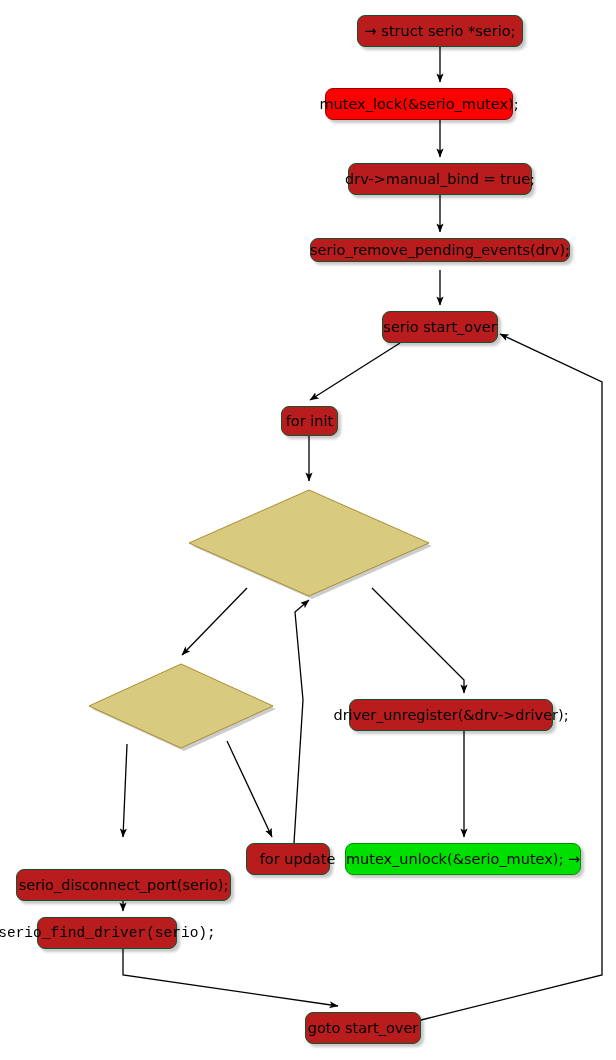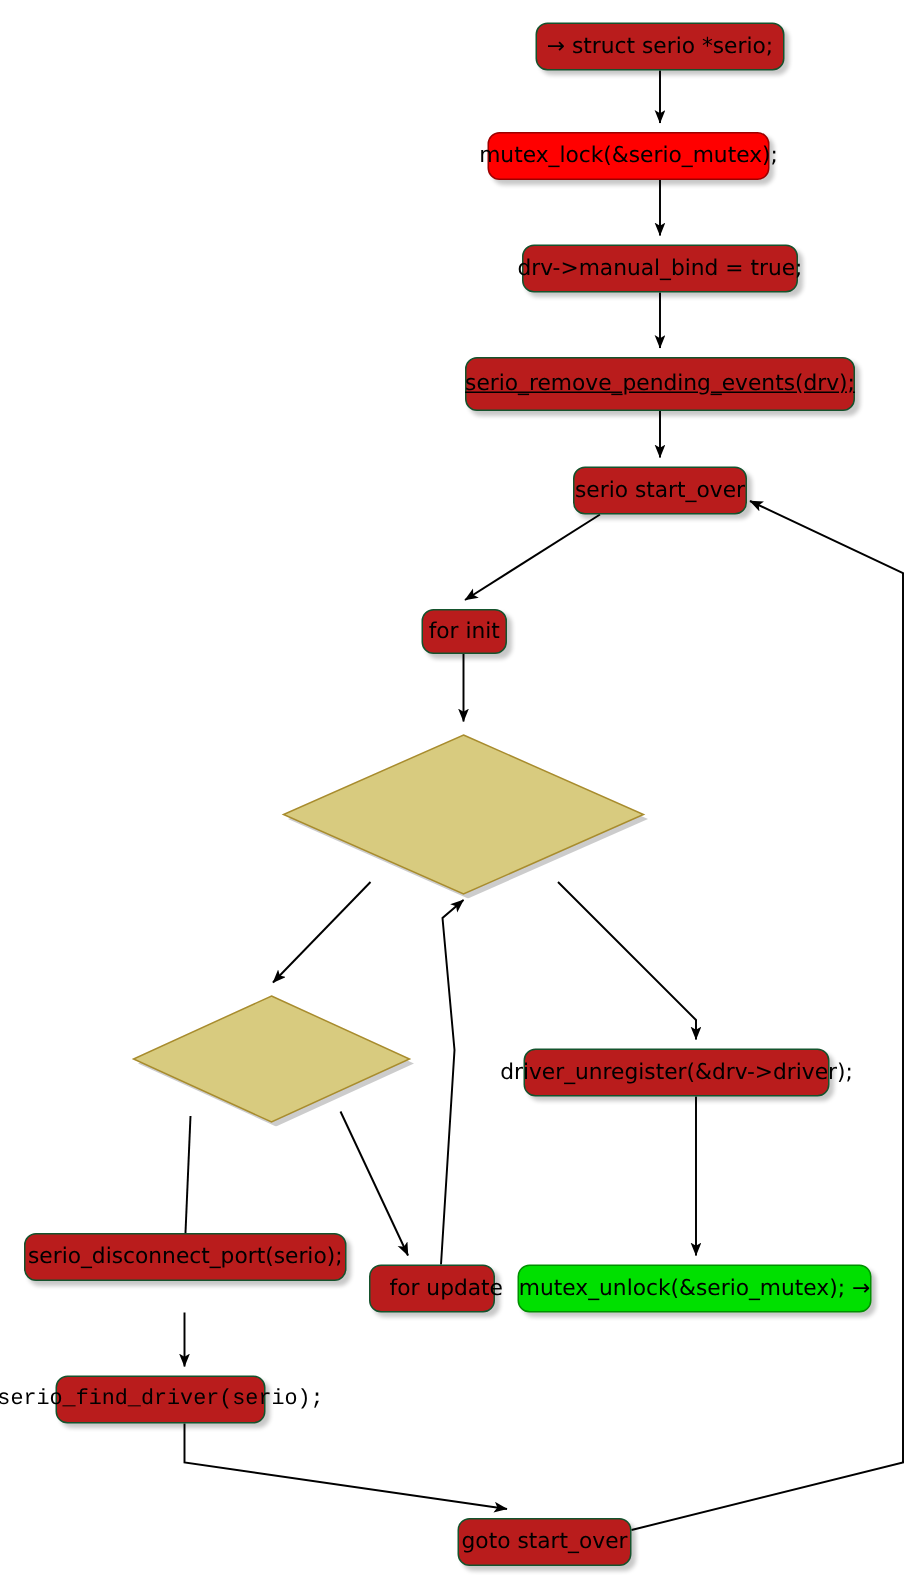--- a/index.html
+++ b/index.html
@@ -99,32 +99,32 @@
         <path d="M123,875 L123,911" fill="none" stroke="#000000" stroke-width="1.3" marker-end="url(#arrowhead)"></path>
         <path d="M123,949 L123,975 L338,1006" fill="none" stroke="#000000" stroke-width="1.3" marker-end="url(#arrowhead)"></path>
         <path d="M421,1020 L602,975 L602,382 L500,334" fill="none" stroke="#000000" stroke-width="1.3" marker-end="url(#arrowhead)"></path>
       </g>
   </svg>
 
   <div id="nodes-group">
       <div class="node node-rect" style="left: 357px; top: 15px; width: 166px; height: 32px;">→ struct serio *serio;</div>
       <div class="node node-rect red" style="left: 325px; top: 88px; width: 188px; height: 32px;">mutex_lock(&amp;serio_mutex);</div>
       <div class="node node-rect" style="left: 348px; top: 163px; width: 184px; height: 32px;">drv-&gt;manual_bind = true;</div>
-      <div class="node node-rect" style="left: 310px; top: 238px; width: 260px; height: 36px; text-decoration: underline;">serio_remove_pending_events(drv);</div>
+      <div class="node node-rect" style="left: 310px; top: 238px; width: 260px; height: 24px;">serio_remove_pending_events(drv);</div>
       <div class="node node-rect" style="left: 382px; top: 311px; width: 116px; height: 32px;">serio start_over</div>
       <div class="node node-rect" style="left: 281px; top: 406px; width: 57px; height: 30px;">for init</div>
       <div class="node node-diamond" style="left: 186px; top: 487px; width: 246px; height: 112px;"><svg class="dshape" viewBox="0 0 246 112" preserveAspectRatio="none">
           <path d="M123,3 L243,56 L123,109 L3,56 Z" fill="rgba(0,0,0,0.2)" transform="translate(3,3)"></path>
           <path d="M123,3 L243,56 L123,109 L3,56 Z" fill="#d8cb7f" stroke="#a88c2e" stroke-width="1"></path>
         </svg></div>
       <div class="node node-diamond" style="left: 86px; top: 661px; width: 190px; height: 90px;"><svg class="dshape" viewBox="0 0 190 90" preserveAspectRatio="none">
           <path d="M95,3 L187,45 L95,87 L3,45 Z" fill="rgba(0,0,0,0.2)" transform="translate(3,3)"></path>
           <path d="M95,3 L187,45 L95,87 L3,45 Z" fill="#d8cb7f" stroke="#a88c2e" stroke-width="1"></path>
         </svg></div>
       <div class="node node-rect" style="left: 349px; top: 699px; width: 204px; height: 32px;">driver_unregister(&amp;drv-&gt;driver);</div>
-      <div class="node node-rect" style="left: 16px; top: 822px; width: 215px; height: 32px;">serio_disconnect_port(serio);</div>
+      <div class="node node-rect" style="left: 16px; top: 869px; width: 215px; height: 32px;">serio_disconnect_port(serio);</div>
       <div class="node node-rect" style="left: 246px; top: 843px; width: 84px; height: 32px; padding-left: 28px;">for update</div>
       <div class="node node-rect green" style="left: 345px; top: 843px; width: 236px; height: 32px;">mutex_unlock(&amp;serio_mutex); →</div>
       <div class="node node-rect" style="left: 37px; top: 917px; width: 140px; height: 32px; font-family: Liberation Mono, monospace;">serio_find_driver(serio);</div>
       <div class="node node-rect" style="left: 305px; top: 1012px; width: 116px; height: 32px;">goto start_over</div>
     </div>
 
 </div>
 
 </body></html>

